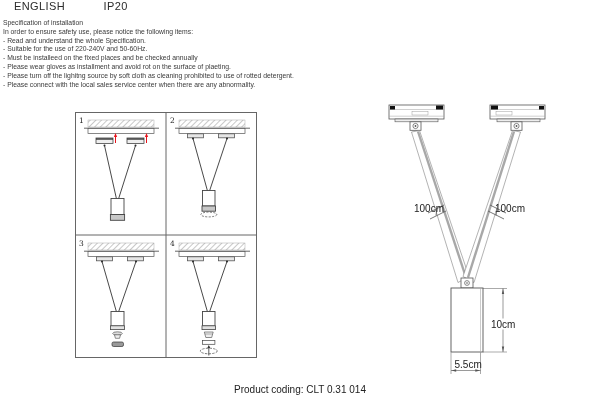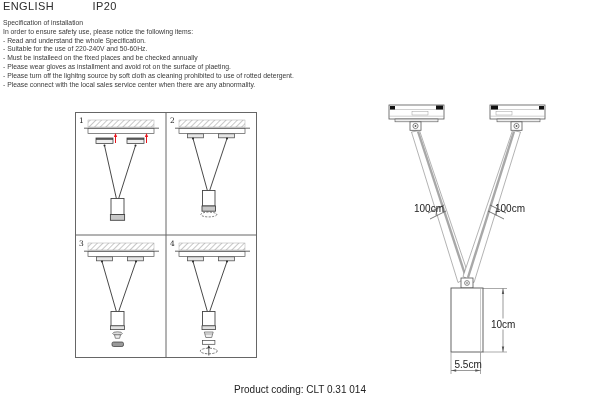--- a/index.html
+++ b/index.html
@@ -1,21 +1,21 @@
 <!DOCTYPE html>
 <html><head>
 <meta charset="utf-8">
 <style>
   html,body{margin:0;padding:0;}
   body{
     width:600px;height:414px;position:relative;background:#ffffff;
     font-family:"Liberation Sans", sans-serif;color:#333;overflow:hidden;
   }
   .hdr{position:absolute;top:0;left:3px;font-size:11px;letter-spacing:.4px;color:#2b2b2b;}
-  .hdr .lang{display:inline-block;width:86px;}
+  .hdr .lang{display:inline-block;width:86px;margin-left:11px;}
   .spec{position:absolute;top:19px;left:3px;font-size:6.8px;line-height:8.8px;color:#3a3a3a;width:330px;}
   .spec div{white-space:nowrap;}
   .steps-svg{position:absolute;left:75px;top:112px;}
   .dim-svg{position:absolute;left:370px;top:92px;}
   .footer{position:absolute;top:384px;left:0;width:600px;text-align:center;
     font-size:10px;color:#222;}
   svg text{font-family:"Liberation Sans", sans-serif;}
   svg text.pnum{font-family:"DejaVu Serif", serif;}
 </style>
 </head>

